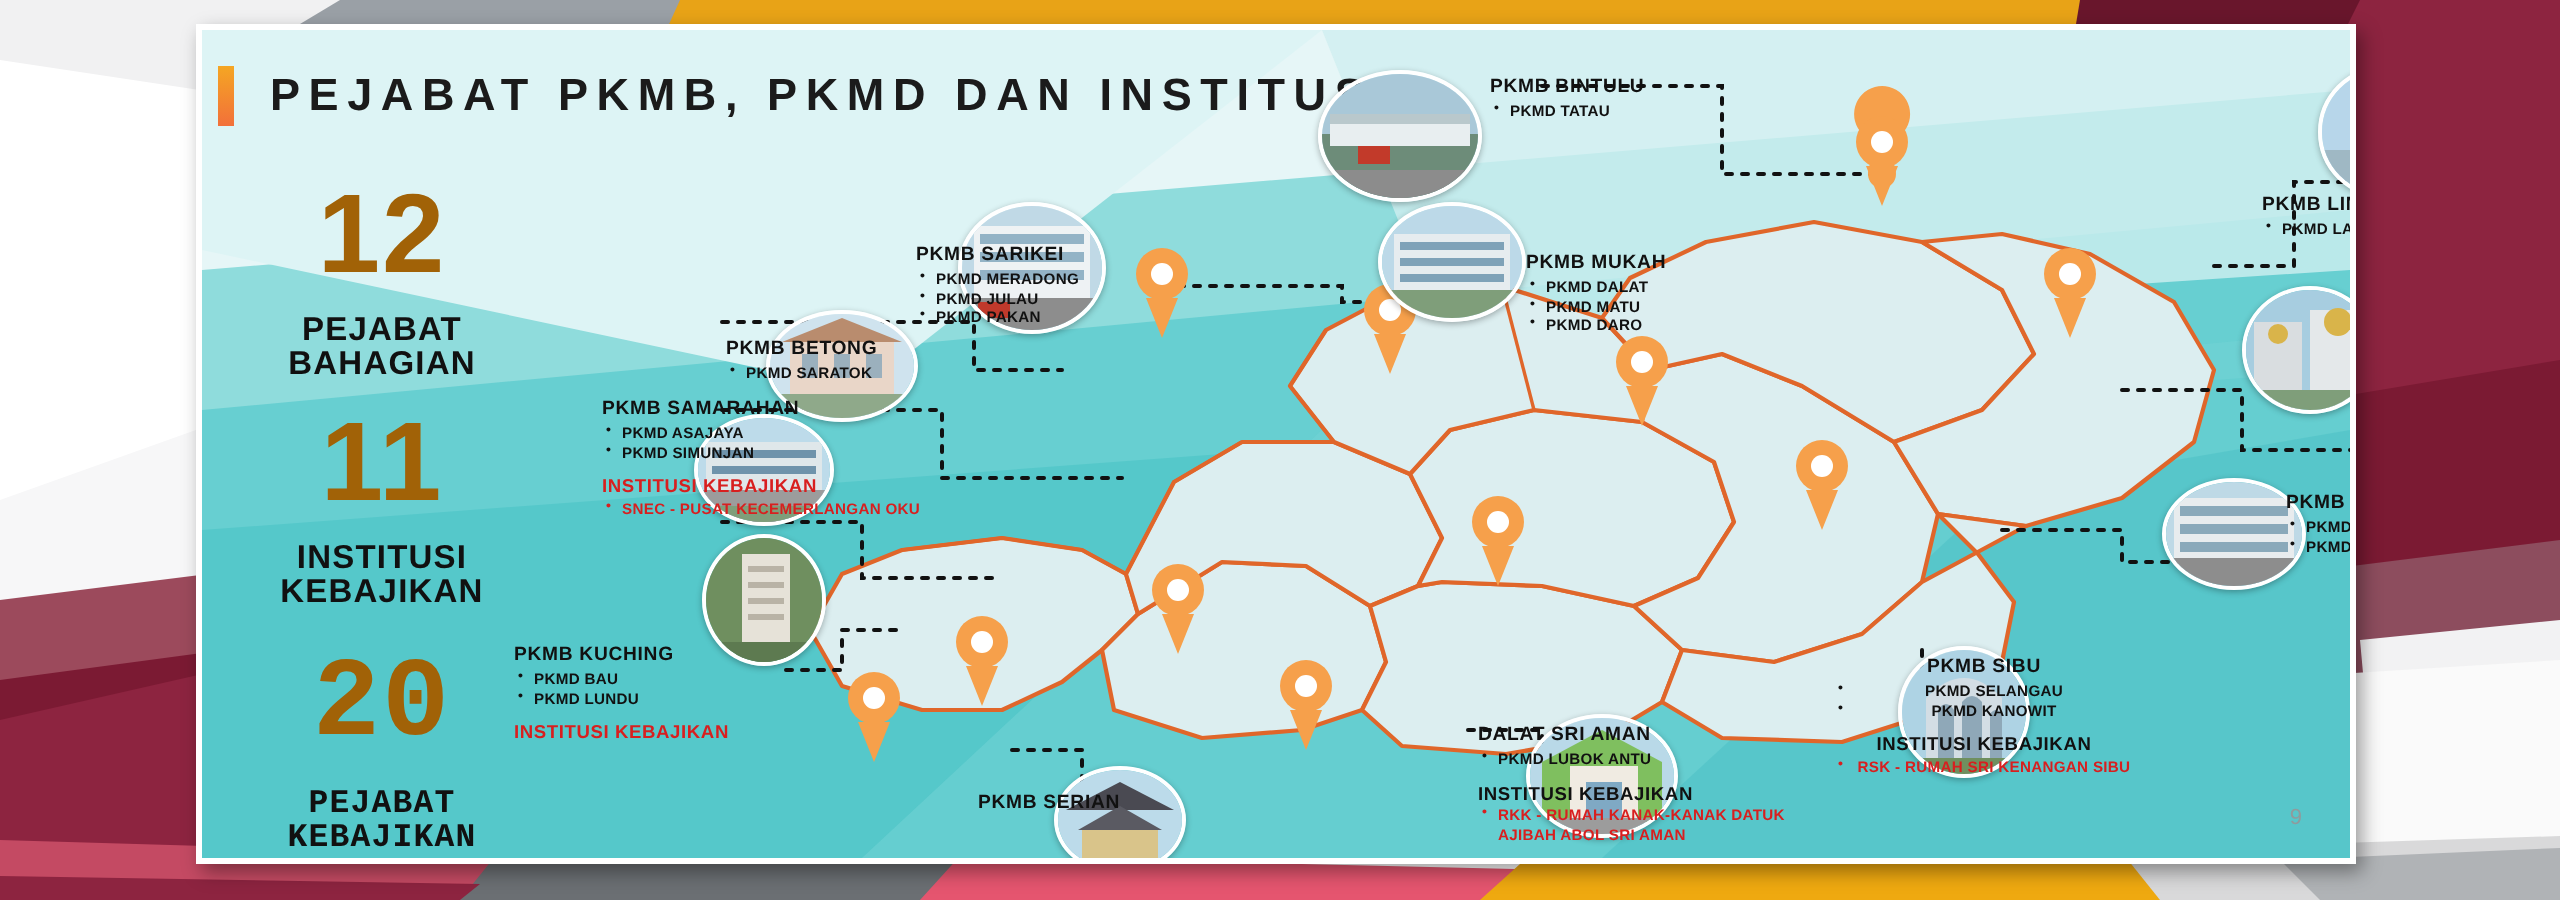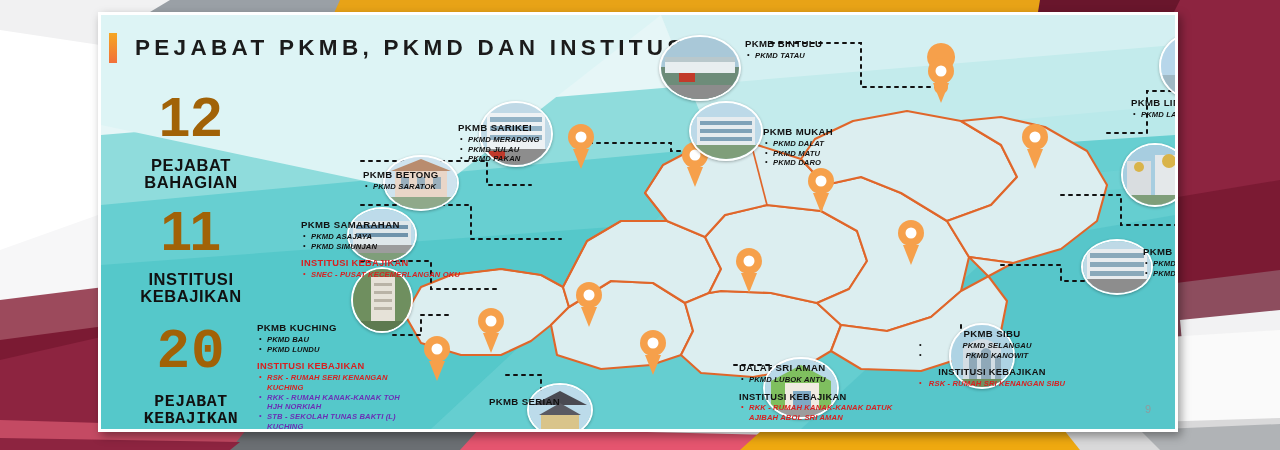--- a/index.html
+++ b/index.html
@@ -52,21 +52,21 @@
   .photo{
     position:absolute;border-radius:50%;overflow:hidden;
     border:2px solid #ffffff;box-shadow:0 1px 3px rgba(0,0,0,.3);
     z-index:5;
   }
   .photo svg{display:block;width:100%;height:100%;}
 
   
   .lbl{position:absolute;z-index:6;line-height:1.12;}
   .lbl .head{font-size:9.6px;font-weight:bold;color:#111;letter-spacing:.35px;white-space:nowrap;}
-  .lbl ul{list-style:none;margin:1px 0 0 0;padding:0 0 0 10px;font-style:italic;}
+  .lbl ul{list-style:none;margin:1px 0 0 0;padding:0 0 0 10px;}
   .lbl li{
     font-size:7.6px;font-weight:bold;color:#111;letter-spacing:.15px;
     position:relative;line-height:1.3;white-space:nowrap;
   }
   .lbl li:before{content:"\2022";position:absolute;left:-8px;top:-1px;font-size:7px;}
   .lbl .inst-head{font-size:9.3px;font-weight:bold;color:#d81f1f;letter-spacing:.3px;margin-top:7px;white-space:nowrap;}
   .lbl .inst-head.dark{color:#111;}
   .lbl ul.inst li{color:#d81f1f;white-space:normal;}
   .lbl ul.inst li.purple{color:#6b2fb5;}
 
@@ -432,21 +432,21 @@
       </ul>
     </div>
 
     <div class="lbl" style="left:262px;top:155px;">
       <div class="head">PKMB BETONG</div>
       <ul>
           <li>PKMD SARATOK</li>
         </ul>
     </div>
 
-    <div class="lbl" style="left:200px;top:205px;">
+    <div class="lbl" style="left:200px;top:185px;">
       <div class="head">PKMB SAMARAHAN</div>
       <ul>
         <li>PKMD ASAJAYA</li>
         <li>PKMD SIMUNJAN</li>
       </ul>
       <div class="inst-head">INSTITUSI KEBAJIKAN</div>
       <ul class="inst">
         <li>SNEC - PUSAT KECEMERLANGAN OKU</li>
       </ul>
     </div>
@@ -459,26 +459,20 @@
       </ul>
     </div>
 
     <div class="lbl" style="left:156px;top:308px;width:160px;">
       <div class="head">PKMB KUCHING</div>
       <ul>
         <li>PKMD BAU</li>
         <li>PKMD LUNDU</li>
       </ul>
       <div class="inst-head">INSTITUSI KEBAJIKAN</div>
-      <ul class="inst">
-        <li>RSK - RUMAH SERI KENANGAN KUCHING</li>
-        <li class="purple">RKK - RUMAH KANAK-KANAK TOH HJH NORKIAH</li>
-        <li class="purple">STB - SEKOLAH TUNAS BAKTI (L) KUCHING</li>
-
-      </ul>
     </div>
 
     <div class="lbl" style="left:816px;top:314px;width:150px;text-align:center;">
       <div class="head">PKMB SIBU</div>
       <ul>
         <li>PKMD SELANGAU</li>
         <li>PKMD KANOWIT</li>
       </ul>
       <div class="inst-head dark">INSTITUSI KEBAJIKAN</div>
       <ul class="inst">

